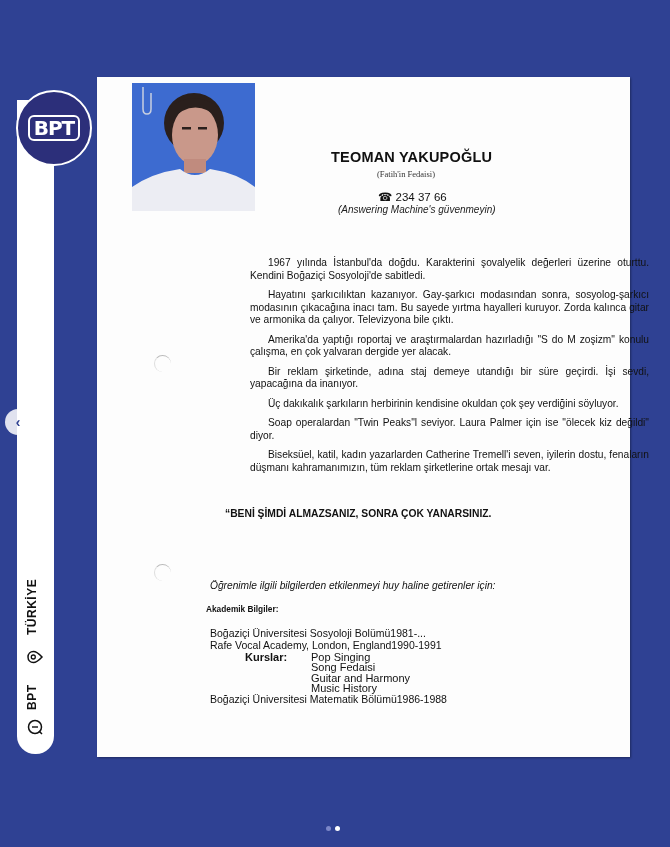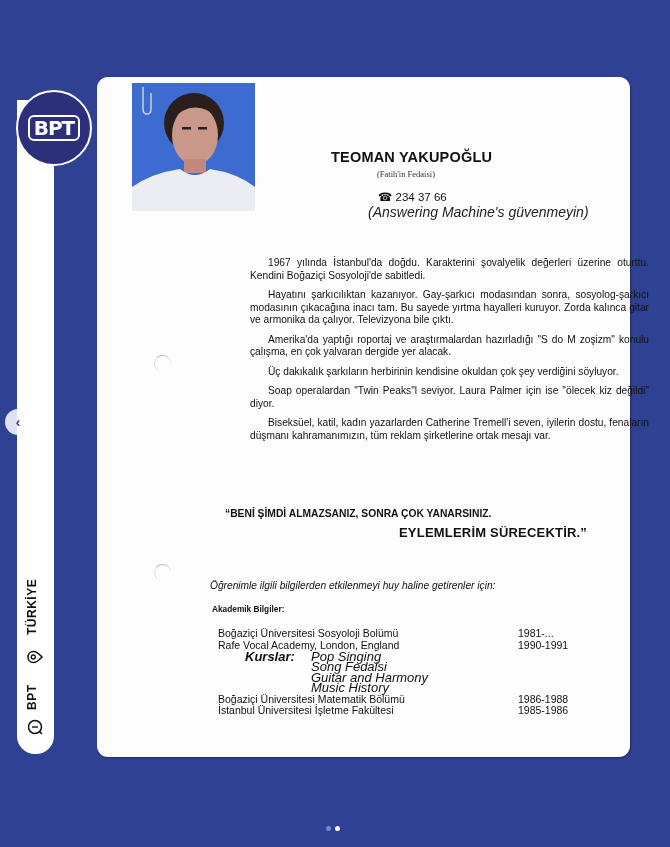--- a/index.html
+++ b/index.html
@@ -31,44 +31,43 @@
     letter-spacing:0.5px;
   }
   .prev-btn {
     position:absolute; left:5px; top:409px; width:26px; height:26px; border-radius:50%;
     background:rgba(255,255,255,0.85); display:flex; align-items:center; justify-content:center;
     color:#2f4193; font-size:14px; font-weight:bold;
   }
   .paper {
     position:absolute; left:97px; top:77px; width:533px; height:680px; background:#fdfdfd;
     box-shadow:1px 1px 2px rgba(0,0,0,0.35);
-    border-radius:11px;
   }
   .photo {
     position:absolute; left:35px; top:6px; width:123px; height:128px; overflow:hidden;
     background:#3a66c8;
   }
   .hole { position:absolute; width:16px; height:16px; border-radius:50%; border-top:1.5px solid #bbb; border-left:1px solid #ddd; }
   .name { position:absolute; left:234px; top:72px; font-size:14.5px; font-weight:bold; color:#111; letter-spacing:0.2px; }
   .nick { position:absolute; left:280px; top:92px; font-size:8.5px; color:#333; font-family:"Liberation Serif", serif; }
   .phone { position:absolute; left:281px; top:113px; font-size:11.5px; color:#111; }
-  .answer { position:absolute; left:241px; top:127px; font-size:14px; font-style:italic; color:#222;margin-left:30px; }
+  .answer { position:absolute; left:241px; top:127px; font-size:10px; font-style:italic; color:#222; }
   .body-text {
     position:absolute; left:113px; top:180px; width:399px; font-size:10.2px; line-height:12.6px;
     color:#111; text-align:justify;margin-left:40px;
   }
   .body-text p { margin:0 0 6.8px 0; text-indent:18px; }
   .quote1 { position:absolute; left:128px; top:431px; font-size:10.3px; font-weight:bold; color:#111;text-align:right; }
   .quote2 { position:absolute; left:302px; top:448px; font-size:13px; font-weight:bold; color:#111; letter-spacing:0.2px; }
   .edu-intro { position:absolute; left:113px; top:503px; font-size:10.2px; font-style:italic; color:#111; }
-  .edu-head { position:absolute; left:115px; top:527px; font-size:8.3px; font-weight:bold; color:#111;text-align:center; }
+  .edu-head { position:absolute; left:109px; top:527px; font-size:8.3px; font-weight:bold; color:#111;text-align:center; }
   .edu { position:absolute; left:113px; top:551px; width:360px; font-size:10.5px; color:#111; }
-  .edu-row { display:flex; justify-content:space-between; line-height:11.8px;margin-left:8px; }
+  .edu-row { display:flex; line-height:11.8px; }
   .edu-row .yr { width:52px; }
-  .courses { display:flex; font-size:13px; font-style:italic; line-height:10.5px; }
+  .courses { display:flex; font-size:11px; line-height:10.5px; }
   .courses .lbl { width:66px; padding-left:35px; font-weight:bold; }
   .dots { position:absolute; left:326px; top:826px; display:flex; gap:4px; }
   .dot { width:5px; height:5px; border-radius:50%; background:#7c87c8; }
   .dot.active { background:#fff; }
 </style>
 </head>
 <body>
 
 <div class="pill"></div>
 
@@ -119,27 +118,27 @@
   <div class="phone">
     <span>☎</span>
     <span>234 37 66</span>
   </div>
   <div class="answer">(Answering Machine's güvenmeyin)</div>
 
   <div class="body-text">
     <p>1967 yılında İstanbul'da doğdu.  Karakterini şovalyelik değerleri üzerine oturttu.  Kendini Boğaziçi Sosyoloji'de sabitledi.</p>
     <p>Hayatını şarkıcılıktan kazanıyor.  Gay-şarkıcı modasından sonra, sosyolog-şarkıcı modasının çıkacağına inacı tam.  Bu sayede yırtma hayalleri kuruyor.  Zorda kalınca gitar ve armonika da çalıyor.  Televizyona bile çıktı.</p>
     <p>Amerika'da yaptığı roportaj ve araştırmalardan hazırladığı "S do M zoşizm" konulu çalışma, en çok yalvaran dergide yer alacak.</p>
+    <p>Bir reklam şirketinde, adına staj demeye utandığı bir süre geçirdi.  İşi sevdi, yapacağına da inanıyor.</p>
     <p>Üç dakıkalık şarkıların herbirinin kendisine okuldan çok şey verdiğini söyluyor.</p>
     <p>Soap operalardan "Twin Peaks"l seviyor.  Laura Palmer için ise "ölecek kiz değildi" diyor.</p>
     <p>Biseksüel, katil, kadın yazarlarden Catherine Tremell'i seven, iyilerin dostu, fenaların düşmanı kahramanımızın, tüm reklam şirketlerine ortak mesajı var.</p>
   </div>
 
   <div class="quote1">“BENİ ŞİMDİ ALMAZSANIZ, SONRA ÇOK YANARSINIZ.</div>
-  <div class="quote2">EYLEMLERİM SÜRECEKTİR.”</div>
 
   <div class="edu-intro">Öğrenimle ilgili bilgilerden etkilenmeyi huy haline getirenler için:</div>
   <div class="edu-head">Akademik Bilgiler:</div>
 
   <div class="edu">
     <div class="edu-row">
       <span>Boğaziçi Üniversitesi Sosyoloji Bolümü</span>
       <span class="yr">1981-...</span>
     </div>
     <div class="edu-row">
@@ -152,23 +151,19 @@
         <div>Pop Singing</div>
         <div>Song Fedaisi</div>
         <div>Guitar and Harmony</div>
         <div>Music History</div>
       </div>
     </div>
     <div class="edu-row">
       <span>Boğaziçi Üniversitesi Matematik Bölümü</span>
       <span class="yr">1986-1988</span>
     </div>
-    <div class="edu-row">
-      <span>İstanbul Üniversitesi İşletme Fakültesi</span>
-      <span class="yr">1985-1986</span>
-    </div>
   </div>
 </div>
 
 <div class="dots">
   <span class="dot"></span>
   <span class="dot active"></span>
 </div>
 
 </body></html>

